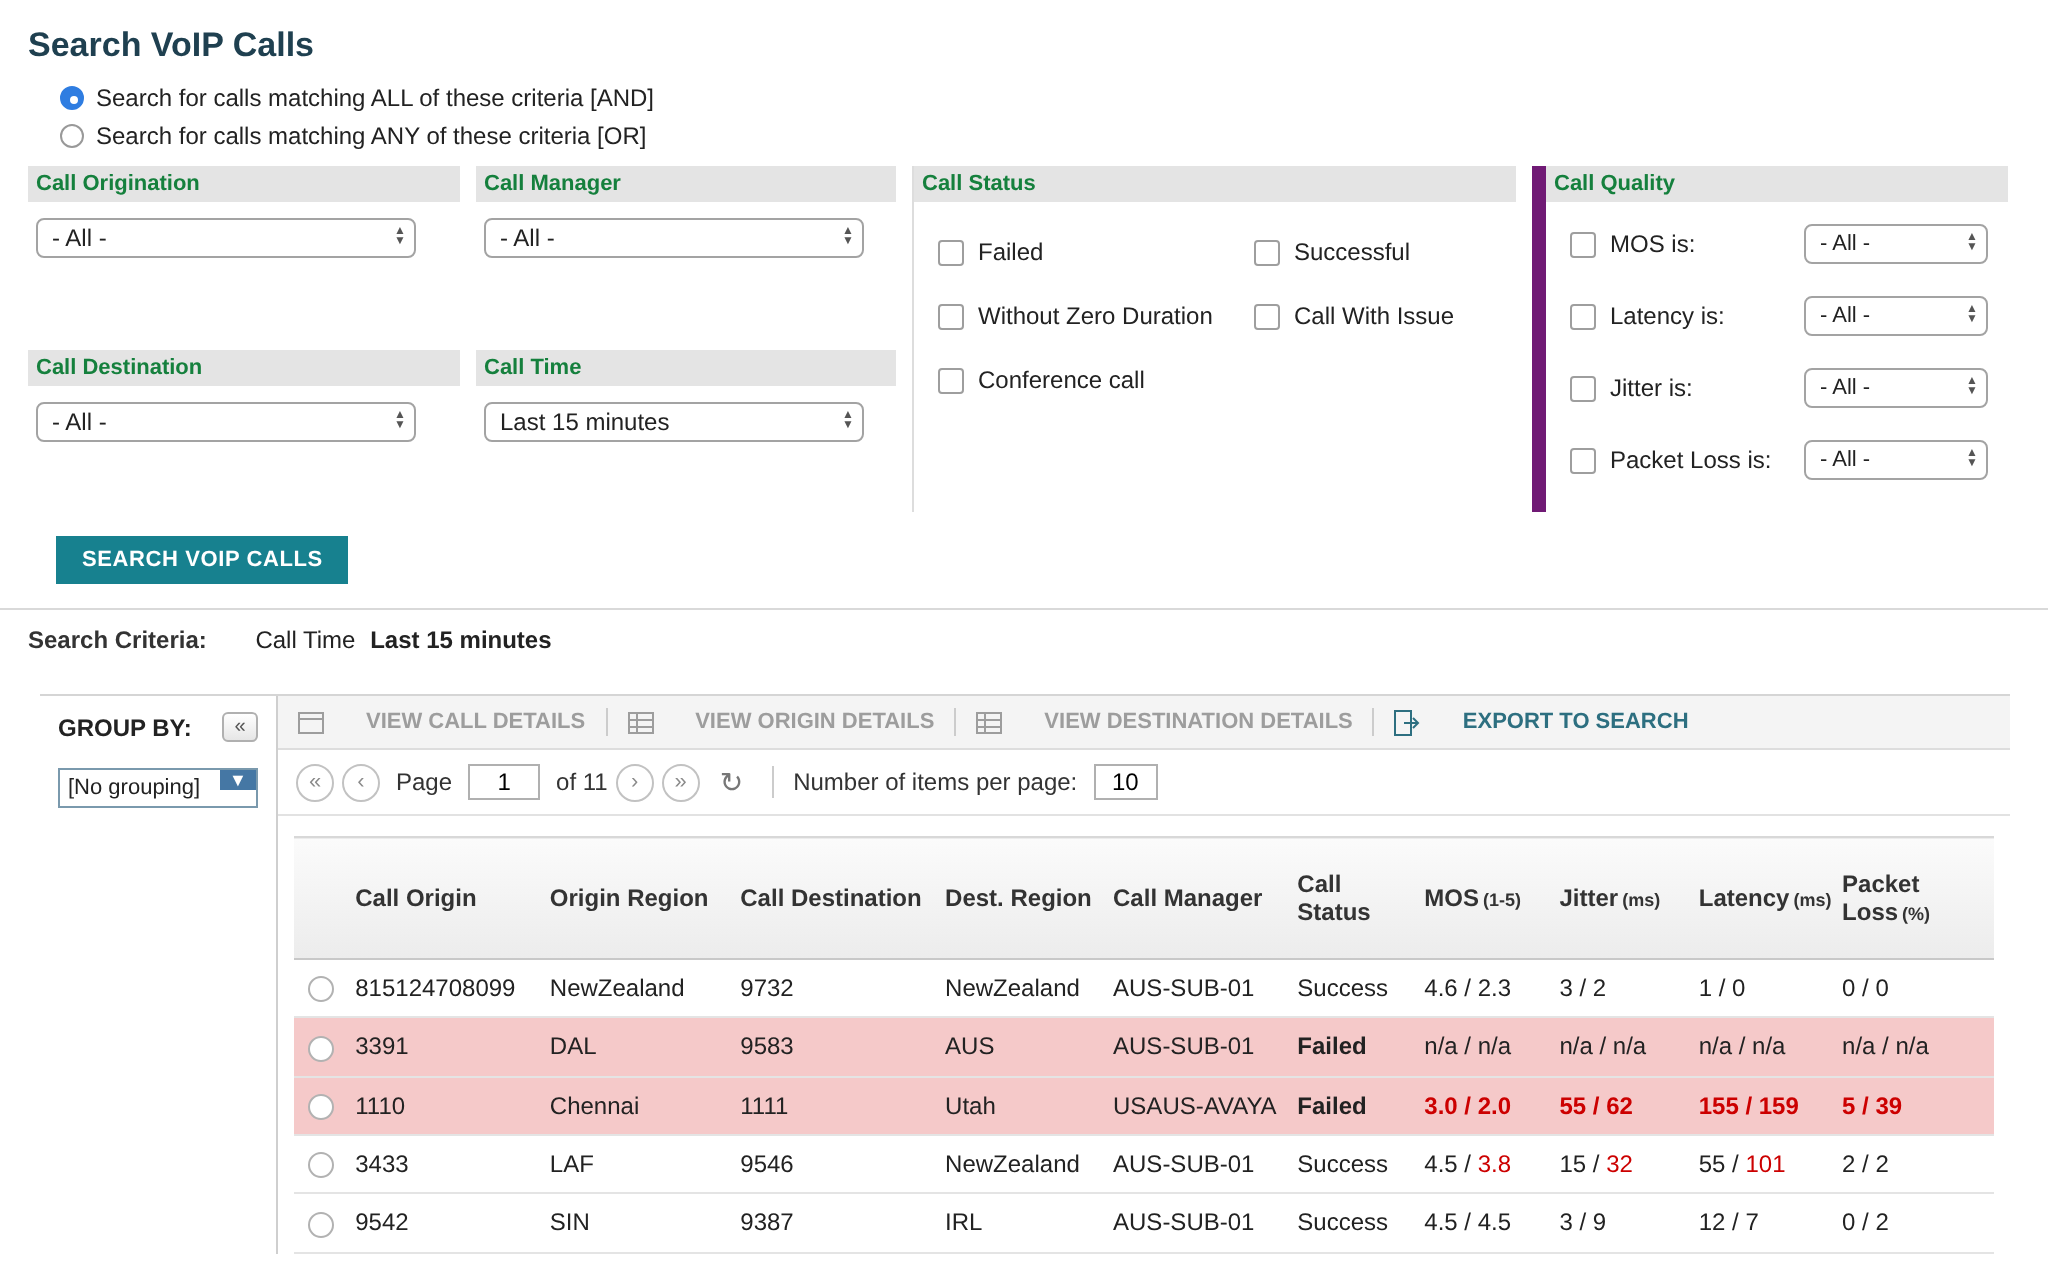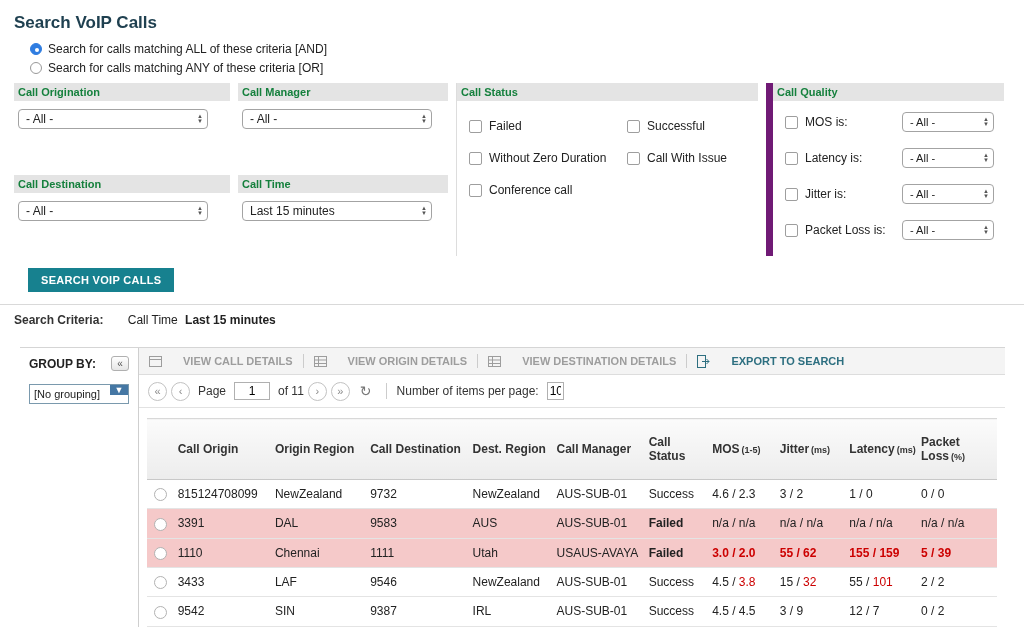--- a/index.html
+++ b/index.html
@@ -74,21 +74,21 @@
   
   .pagination { display:flex; align-items:center; height:33px; padding:0 9px; border-bottom:1px solid #e2e2e2; font-size:12px; color:#333; }
   .pgbtn { width:19px; height:19px; border:1px solid #c2c2c2; border-radius:50%;
     display:flex; align-items:center; justify-content:center; font-size:11px; color:#8a8a8a;
     background:#fff; margin-right:4px; cursor:pointer; }
   .pg-text { margin:0 4px; }
   .pg-input { width:36px; height:18px; border:1px solid #b0b0b0; text-align:center; font-size:12px;
     font-family:"Liberation Sans",sans-serif; margin:0 4px; }
   .refresh-btn { font-size:14px; color:#777; margin:0 4px 0 6px; cursor:pointer; }
   .vsep { width:1px; height:16px; background:#ccc; margin:0 10px; }
-  .ipp-input { width:17px; height:18px; border:1px solid #b0b0b0; text-align:center; font-size:12px;
+  .ipp-input { width:32px; height:18px; border:1px solid #b0b0b0; text-align:center; font-size:12px;
     font-family:"Liberation Sans",sans-serif; margin-left:8px; }
   
   table.results-table { margin:10px 8px 0 8px; width:calc(100% - 16px); border-collapse:collapse; table-layout:fixed; font-size:12px; }
   .results-table th { background:linear-gradient(#fbfbfb,#ececec); border-top:1px solid #d8d8d8;
     border-bottom:1px solid #c8c8c8; font-weight:bold; color:#333; text-align:left; padding:16px 4px; }
   .results-table th .unit { font-size:9px; margin-left:2px; }
   .results-table td { padding:7px 4px; border-bottom:1px solid #e4e4e4; color:#222;
     white-space:nowrap; overflow:hidden; }
   .results-table tr.failed td { background:#F5C9C9; }
   .radio-cell { text-align:center; }

